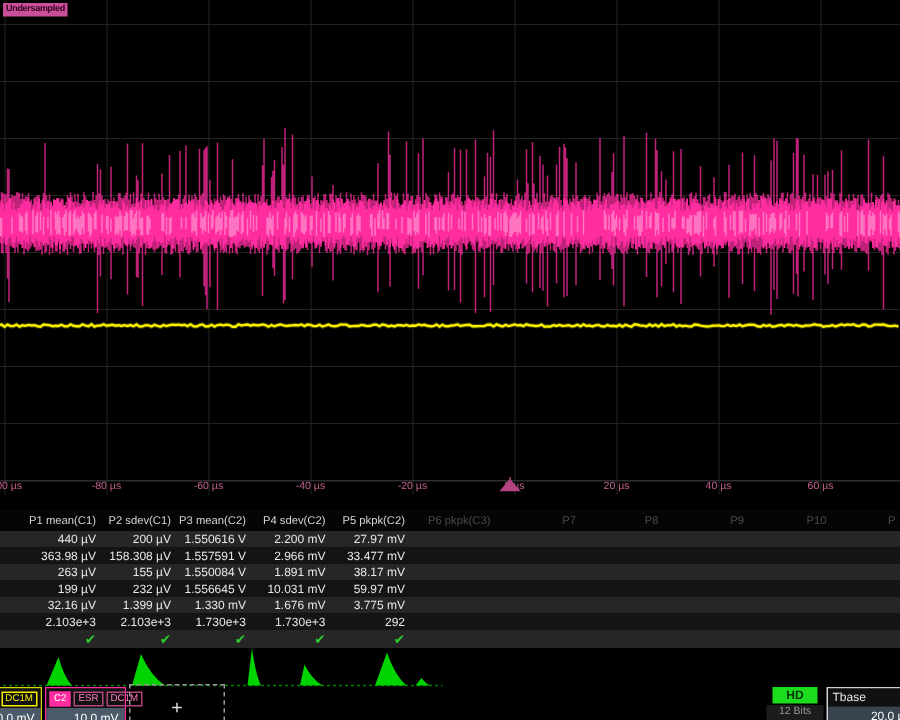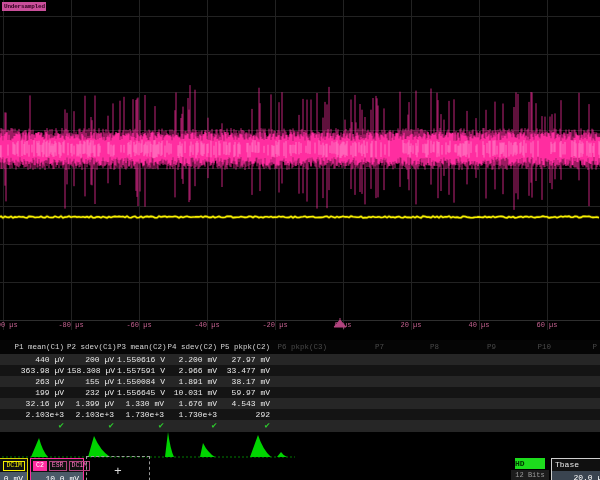--- a/index.html
+++ b/index.html
@@ -1,17 +1,17 @@
 <!DOCTYPE html>
 <html><head>
 <meta charset="utf-8">
 <style>
   html,body{margin:0;padding:0;background:#000;}
   .screen{position:relative;width:600px;height:480px;background:#000;overflow:hidden;
-          font-family:Liberation Mono, monospace;-webkit-font-smoothing:antialiased;}
+          font-family:Liberation Sans, sans-serif;-webkit-font-smoothing:antialiased;}
 
   
   .graticule{position:absolute;left:0;top:0;width:600px;height:330px;
     background-image:
       linear-gradient(to right,#222 1px,transparent 1px),
       linear-gradient(to bottom,#222 1px,transparent 1px);
     background-size:68px 38px;background-position:3px 16px;}
   .axis-line{position:absolute;left:0;top:320px;width:600px;height:1px;background:#2e2e2e;}
   .wave-svg{position:absolute;left:0;top:0;}
 
@@ -40,21 +40,21 @@
   .desc-box{position:absolute;top:458px;height:30px;box-sizing:border-box;
     border:1px solid;font-size:8px;}
   .desc-top{height:12px;display:flex;align-items:center;gap:2px;padding:1px 2px 0 2px;background:#101010;}
   .desc-val{height:14px;line-height:14px;background:#4b5a68;color:#fff;text-align:right;
     padding-right:4px;white-space:nowrap;}
   .badge{font-size:6.5px;line-height:8px;padding:0 2px;border:1px solid;white-space:nowrap;}
   .add-box{position:absolute;left:86px;top:456px;width:62px;height:28px;
     border:1px dashed #9a9a9a;color:#dcdcdc;font-size:13px;display:flex;
     align-items:center;justify-content:center;}
   .hd-badge{position:absolute;left:515px;top:458px;width:30px;height:11px;background:#1ddc1d;
-    color:#003300;font-size:8px;font-weight:bold;line-height:11px;}
+    color:#003300;font-size:8px;font-weight:bold;text-align:center;line-height:11px;}
   .hd-bits{position:absolute;left:511px;top:470px;width:38px;height:10px;background:#1c1c1c;
     color:#9a9a9a;font-size:7px;text-align:center;line-height:10px;}
   .tbase-box{position:absolute;left:551px;top:458px;width:60px;height:30px;box-sizing:border-box;
     border:1px solid #cfcfcf;font-size:8px;}
   .tbase-top{height:12px;line-height:12px;color:#e8e8e8;background:#101010;padding-left:3px;}
   .tbase-val{height:14px;line-height:14px;background:#3a4450;color:#fff;text-align:right;padding-right:3px;white-space:nowrap;}
 </style>
 </head>
 <body>
 
@@ -151,21 +151,21 @@
         <div></div>
         <div></div>
         <div></div>
         <div></div>
     </div>
     <div class="trow tr-a">
       <div>32.16 µV</div>
       <div>1.399 µV</div>
       <div>1.330 mV</div>
       <div>1.676 mV</div>
-      <div>4.543 mV</div>
+      <div>3.775 mV</div>
       <div></div>
         <div></div>
         <div></div>
         <div></div>
         <div></div>
         <div></div>
     </div>
     <div class="trow tr-b">
       <div>2.103e+3</div>
       <div>2.103e+3</div>

